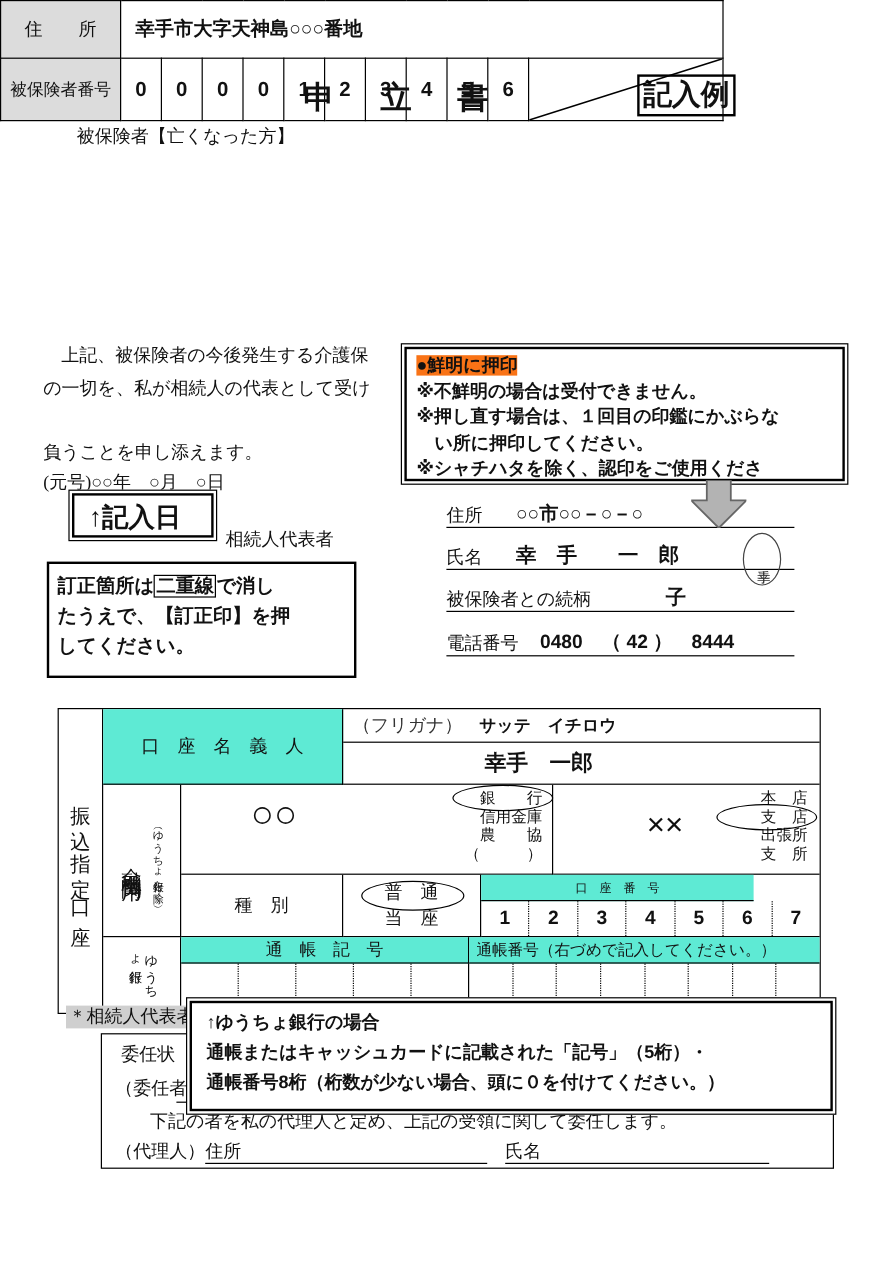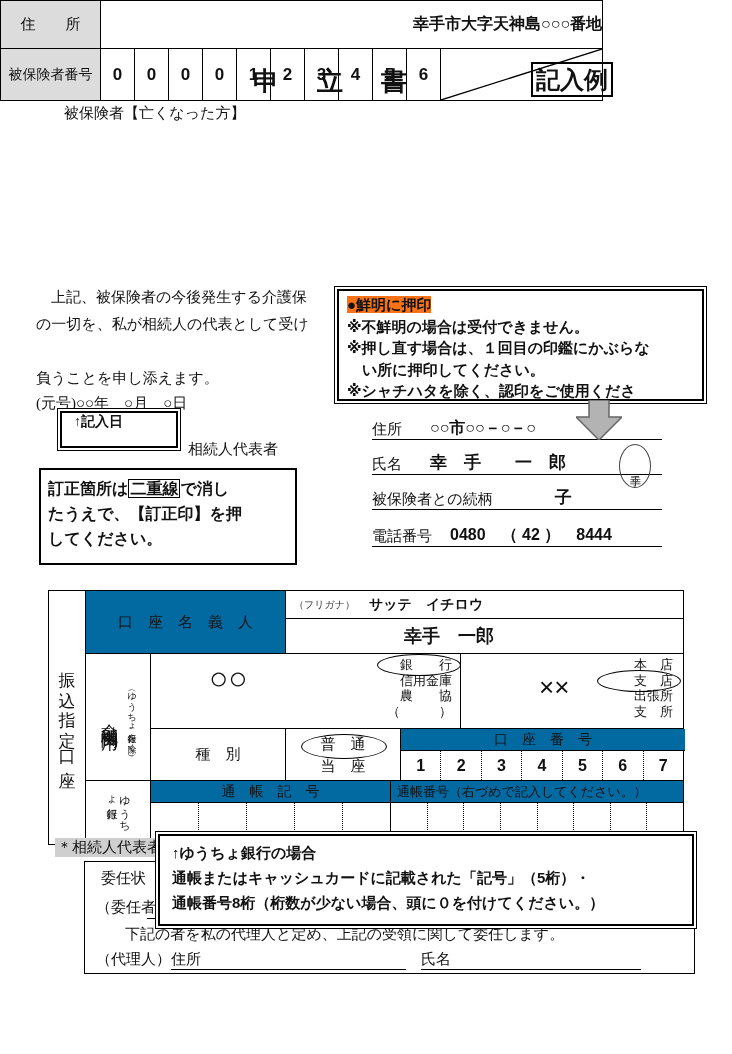--- a/index.html
+++ b/index.html
@@ -9,52 +9,52 @@
   .serif{font-family:"Liberation Serif","DejaVu Serif",serif;}
   .gothic{font-family:"Liberation Sans","DejaVu Sans",sans-serif;font-weight:bold;}
   
   #title{left:253px;top:64px;font-size:26px;letter-spacing:6px;text-align:right;}
   #badge{left:531px;top:62px;font-size:24px;border:2px solid #000;padding:0 3px;line-height:31px;}
   #insured-caption{left:64px;top:104px;font-size:15px;}
   
   #t1{left:65px;top:124px;border-collapse:collapse;table-layout:fixed;width:602px;}
   #t1 td{border:1.4px solid #000;padding:0;vertical-align:middle;}
   #t1 .lbl{background:#dcdcdc;text-align:center;font-size:15px;font-weight:normal;}
-  #t1 .val{padding-left:12px;font-size:16px;text-align:right;}
+  #t1 .val{padding-left:12px;font-size:16px;}
   #t1 .digit{text-align:center;font-size:17px;}
   
   .stline{left:36px;width:320px;font-size:15px;line-height:27px;white-space:nowrap;}
   
   .dbox{position:absolute;background:#fff;border:1.2px solid #000;padding:2px;box-sizing:border-box;}
   .dbox .inner{border:2px solid #000;width:100%;height:100%;box-sizing:border-box;overflow:hidden;}
   #stampnote{left:334px;top:286px;width:373px;height:118px;z-index:6;}
   #stampnote .inner{padding:3px 8px;font-size:15px;line-height:21.5px;}
   #stampnote .hl{background:#f97316;}
   #entrydatebox{left:57px;top:408px;width:124px;height:43px;}
-  #entrydatebox .inner{display:flex;align-items:flex-start;padding-left:12px;font-size:14px;}
+  #entrydatebox .inner{display:flex;align-items:flex-end;padding-left:12px;font-size:22px;}
   
   #fixbox{left:39px;top:468px;width:258px;height:97px;border:2.5px solid #000;box-sizing:border-box;
           padding:6px 7px;font-size:16px;line-height:25px;}
   #fixbox .boxed{border:1.2px solid #000;padding:0 1px;}
   
   .repfield{position:absolute;left:372px;width:290px;border-bottom:1.3px solid #000;
             display:flex;align-items:flex-end;font-size:15px;}
   .repfield .v{font-size:16px;}
   #rep-caption{left:168px;top:440px;width:130px;text-align:center;font-size:15px;}
   
   #arrow{left:576px;top:400px;z-index:7;}
   #hanko{left:619px;top:444px;width:30px;height:42px;border:1.3px solid #444;border-radius:50%;
          display:flex;align-items:center;justify-content:center;color:#333;
          writing-mode:vertical-rl;text-orientation:upright;font-size:11px;line-height:1;}
   
   #acct{left:48px;top:590px;width:634px;height:253px;border:1.6px solid #000;box-sizing:content-box;}
   #acct .cell{position:absolute;box-sizing:border-box;}
   .br{border-right:1.2px solid #000;}
   .bb{border-bottom:1.2px solid #000;}
-  .hdr{background:#0369a1;}
+  .hdr{background:#5eead4;}
   .vtext{writing-mode:vertical-rl;text-orientation:upright;}
   .dotrow{display:flex;}
   .dotrow>div{flex:1;border-right:1.1px dotted #000;}
   .dotrow>div:last-child{border-right:none;}
   .ellipse{position:absolute;border:1.3px solid #000;border-radius:50%;}
   .optcol{position:absolute;top:3px;font-size:13px;line-height:15.5px;text-align:right;}
   
   #rep-note{left:55px;top:838px;font-size:15px;background:#cfcfcf;padding:0 2px;z-index:1;}
   #poabox{left:84px;top:861px;width:611px;height:113px;border:1.5px solid #000;box-sizing:border-box;z-index:0;}
   #poabox .in{position:absolute;font-size:15px;white-space:nowrap;}
@@ -169,21 +169,21 @@
   </div>
 
   <div class="abs" id="acct">
 
     <div class="cell br" style="left:0;top:0;width:37px;height:253px;display:flex;align-items:center;justify-content:center">
       <span class="vtext serif" style="font-size:17px;letter-spacing:20px">振込指定口座</span>
     </div>
 
     <div class="cell br bb hdr serif" style="left:37px;top:0;width:200px;height:63px;display:flex;align-items:center;justify-content:center;font-size:15px">口　座　名　義　人</div>
     <div class="cell bb" style="left:237px;top:0;width:397px;height:28px;display:flex;align-items:center;padding-left:8px">
-      <span class="serif" style="font-size:10px;color:#333">（フリガナ）</span>
+      <span class="serif" style="font-size:15px;color:#333">（フリガナ）</span>
       <span class="gothic" style="font-size:14px;margin-left:14px">サッテ　イチロウ</span>
     </div>
     <div class="cell bb" style="left:237px;top:28px;width:397px;height:35px;display:flex;align-items:center;padding-left:118px">
       <span class="gothic" style="font-size:18px">幸手　一郎</span>
     </div>
 
     <div class="cell br bb" style="left:37px;top:63px;width:65px;height:127px;display:flex;align-items:center;justify-content:center;gap:4px">
       <span class="vtext serif" style="font-size:17px;letter-spacing:3px">金融機関用</span>
       <span class="vtext serif" style="font-size:9px">（ゆうちょ銀行を除く）</span>
     </div>
@@ -206,21 +206,21 @@
         <div>出張所</div>
         <div>支　所</div>
       </div>
     </div>
 
     <div class="cell br bb serif" style="left:102px;top:138px;width:135px;height:52px;display:flex;align-items:center;justify-content:center;font-size:15px">種　別</div>
     <div class="cell br bb serif" style="left:237px;top:138px;width:115px;height:52px;display:flex;flex-direction:column;align-items:center;justify-content:center;font-size:15px;line-height:22px">
       <div>普　通</div>
       <div>当　座</div>
     </div>
-    <div class="cell bb hdr serif" style="left:352px;top:138px;width:284px;height:22px;display:flex;align-items:center;justify-content:center;font-size:14px">口　座　番　号</div>
+    <div class="cell bb hdr serif" style="left:352px;top:138px;width:227px;height:22px;display:flex;align-items:center;justify-content:center;font-size:10px">口　座　番　号</div>
     <div class="cell bb dotrow gothic" style="left:352px;top:160px;width:282px;height:30px;font-size:16px">
       <div style="display:flex;align-items:center;justify-content:center">1</div>
       <div style="display:flex;align-items:center;justify-content:center">2</div>
       <div style="display:flex;align-items:center;justify-content:center">3</div>
       <div style="display:flex;align-items:center;justify-content:center">4</div>
       <div style="display:flex;align-items:center;justify-content:center">5</div>
       <div style="display:flex;align-items:center;justify-content:center">6</div>
       <div style="display:flex;align-items:center;justify-content:center">7</div>
     </div>
 

